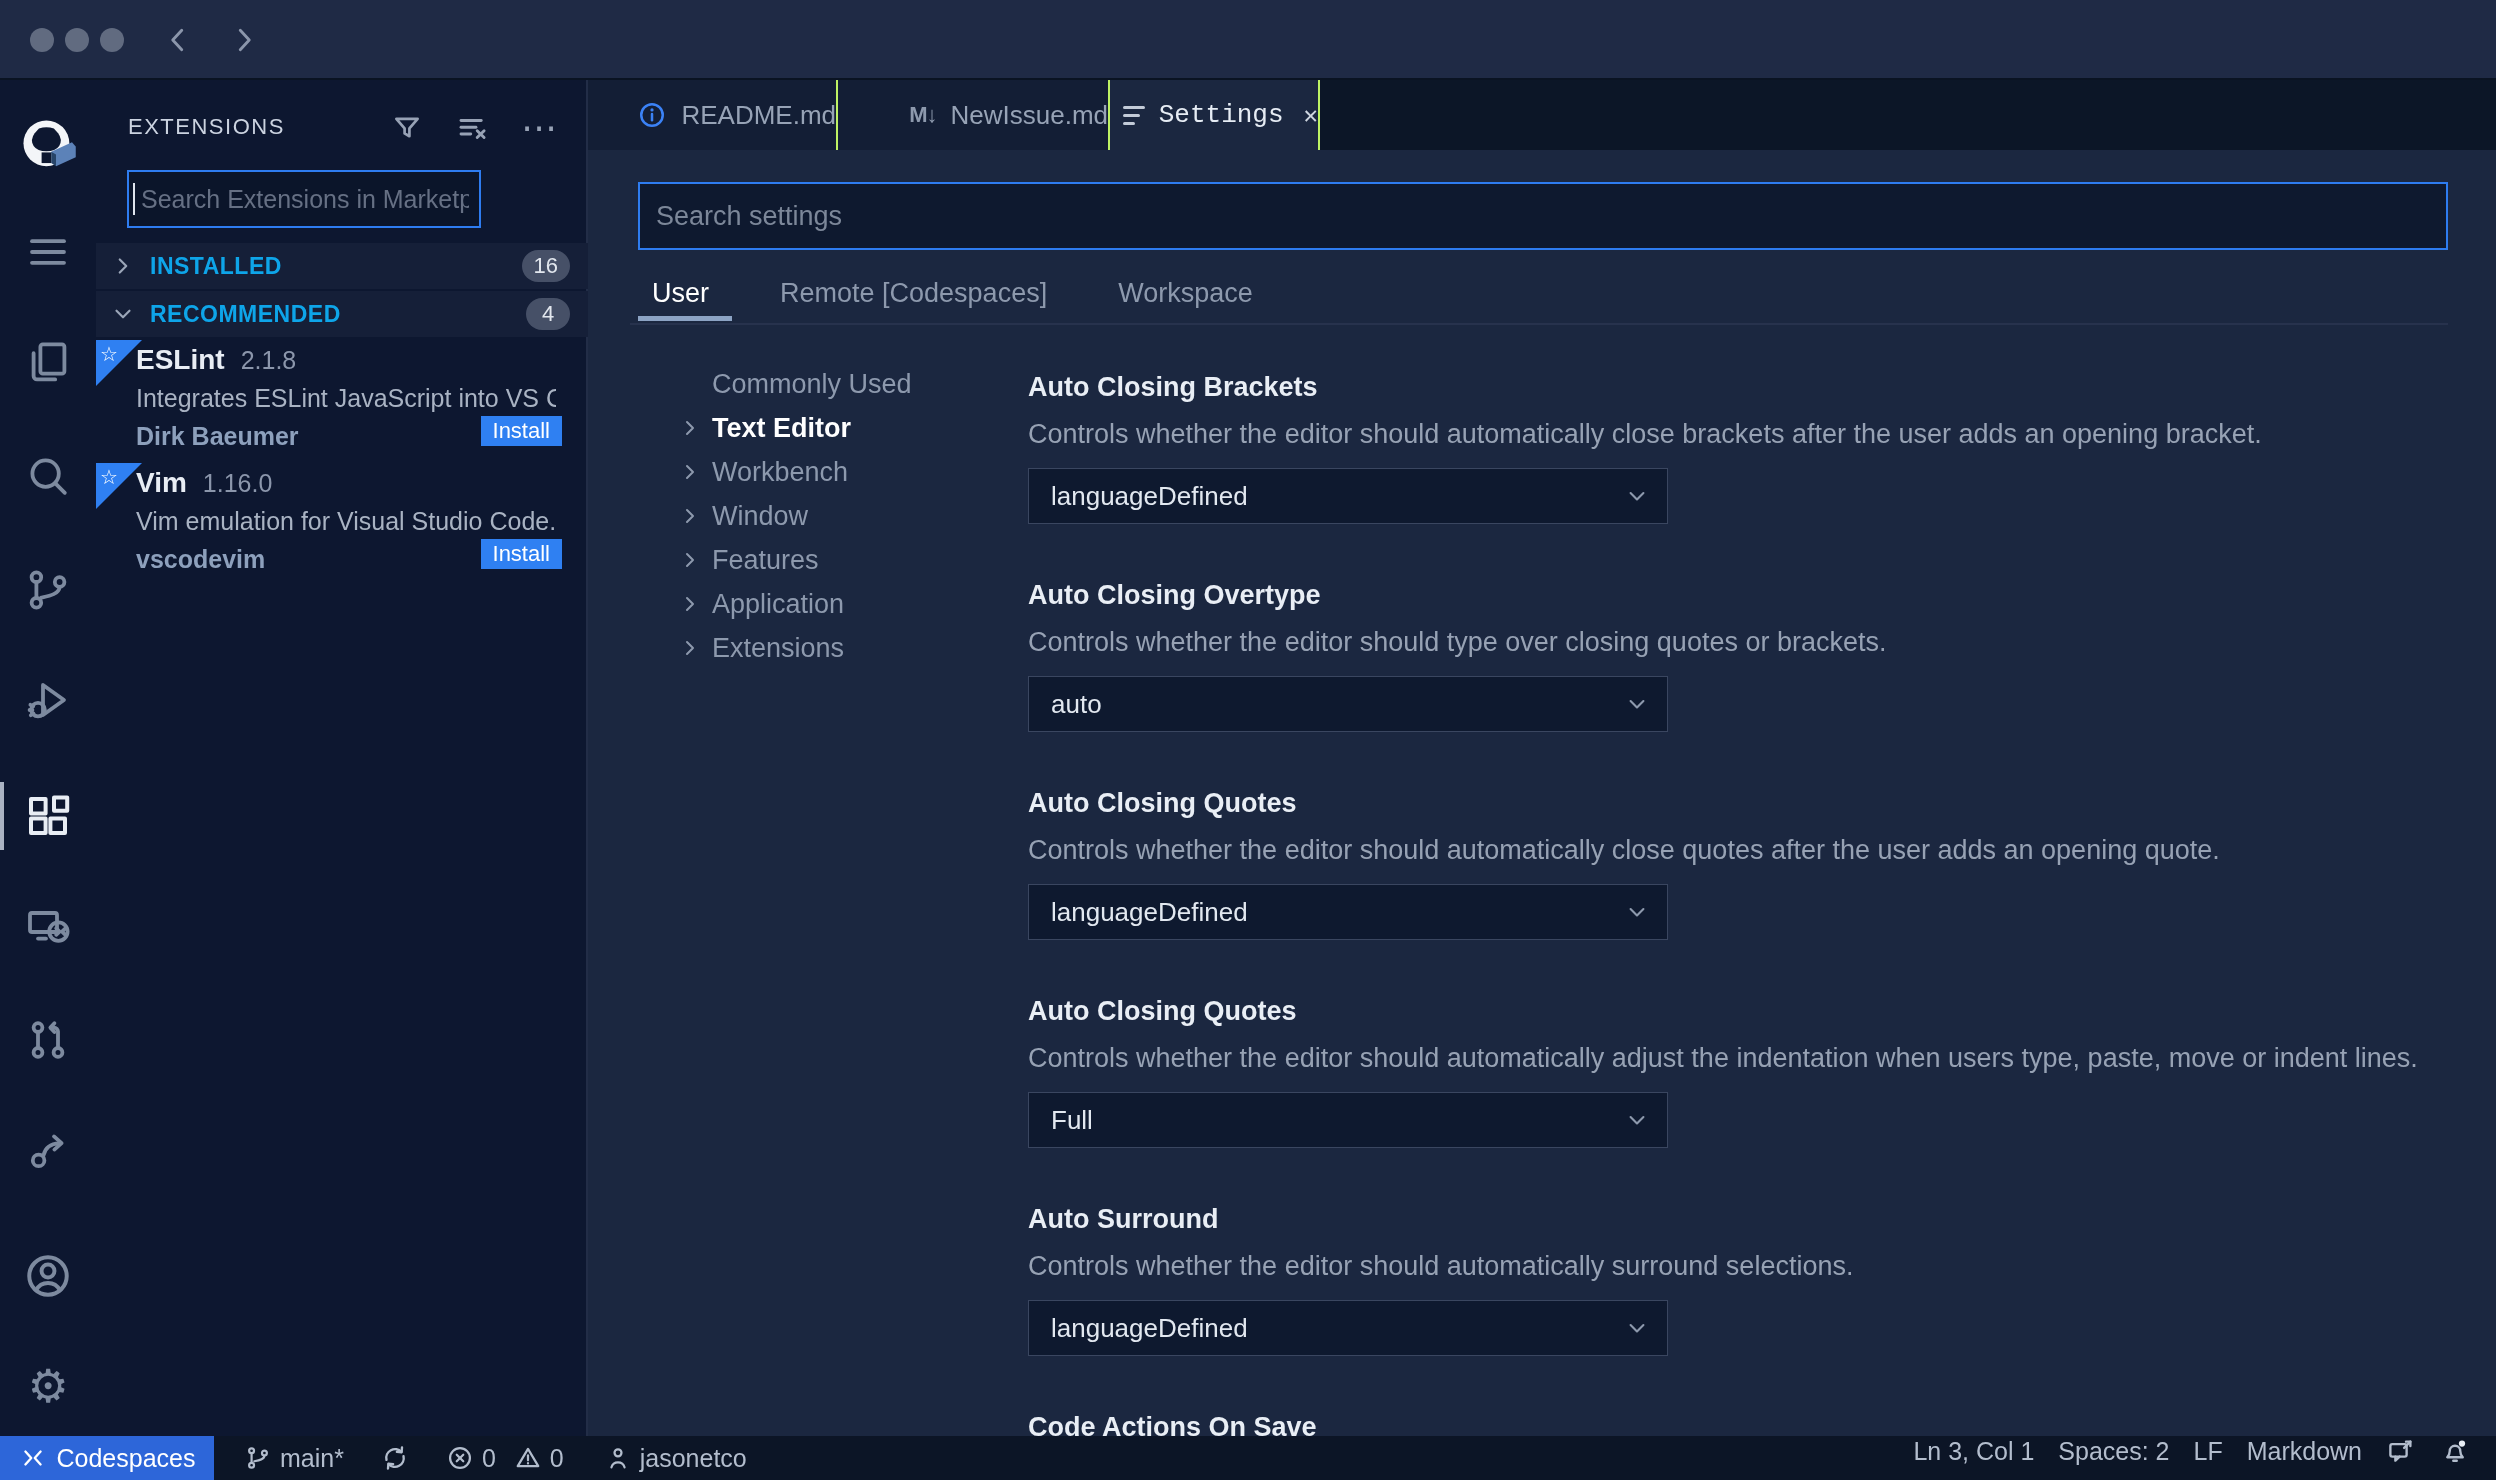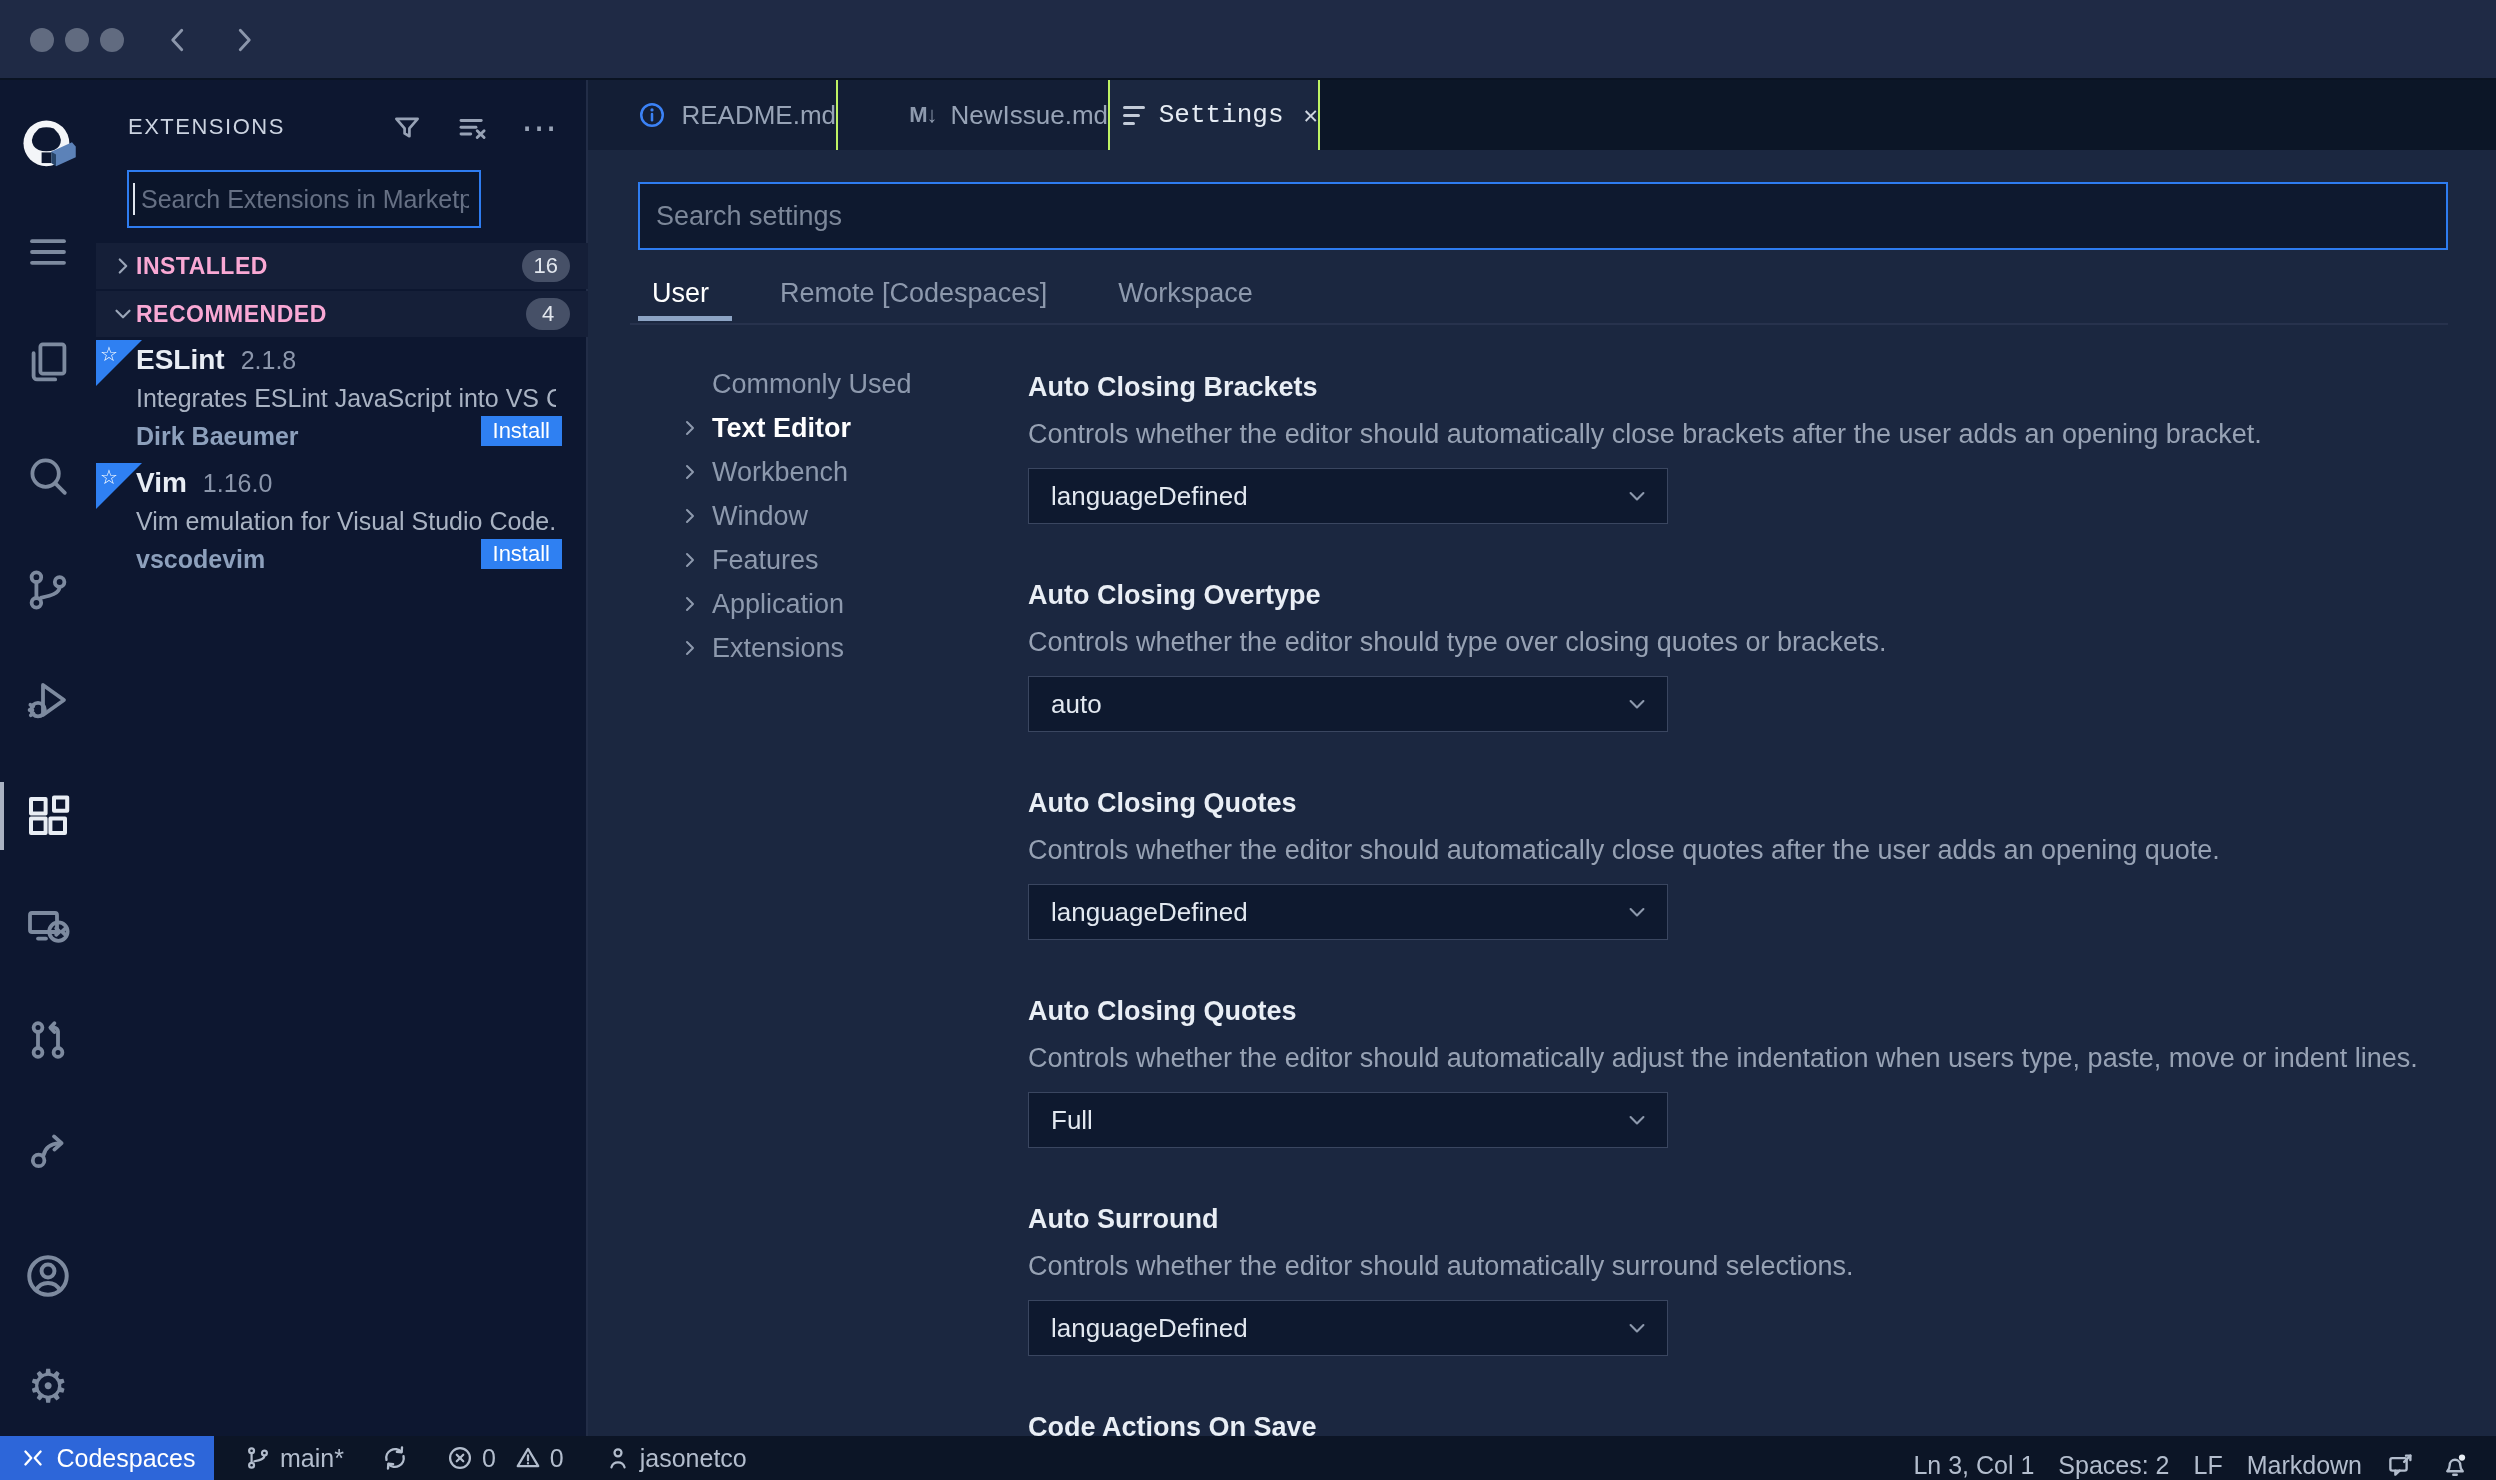--- a/index.html
+++ b/index.html
@@ -38,21 +38,21 @@
   .sb-title { position:absolute; left:32px; top:34px; font-size:22px; letter-spacing:1.5px; color:#cbd3e0; }
   .sb-action { position:absolute; top:26px; width:44px; height:44px; display:flex; align-items:center; justify-content:center; color:#97a2b5; cursor:pointer; }
   .sb-more { font-size:36px; color:#97a2b5; line-height:0.4; }
   .sb-search { position:absolute; left:31px; top:90px; width:354px; height:58px;
     background:#0b152a; border:2px solid #2e7cf0; color:#d7dde8; font-size:25px; padding:0 10px 0 12px; outline:none;
     font-family:"Liberation Sans","DejaVu Sans",sans-serif; }
   .sb-search::placeholder { color:#667084; }
   .caret { position:absolute; left:37px; top:103px; width:2px; height:32px; background:#dfe5ee; }
   .sb-section { position:absolute; left:0; width:492px; height:46px; background:#151f38; display:flex; align-items:center; cursor:pointer; }
   .sb-section .chev { margin-left:14px; color:#9ba6b8; }
-  .sb-section .lbl { font-size:23px; font-weight:bold; color:#f9a8d4; letter-spacing:0.5px; }
+  .sb-section .lbl { margin-left:14px; font-size:23px; font-weight:bold; color:#0ea5e9; letter-spacing:0.5px; }
   .badge { position:absolute; right:18px; min-width:44px; height:32px; padding:0 12px; border-radius:16px;
     background:#465067; color:#e2e7ee; font-size:22px; display:flex; align-items:center; justify-content:center; }
 
   .ext-item { position:absolute; left:0; width:492px; height:122px; cursor:pointer; }
   .ribbon { position:absolute; left:0; top:0; width:0; height:0; border-top:46px solid #2f80f2; border-right:46px solid transparent; }
   .ribbon-star { position:absolute; left:4px; top:-44px; color:#fff; font-size:20px; }
   .ext-name-row { position:absolute; left:40px; top:4px; display:flex; align-items:baseline; gap:16px; }
   .ext-name { font-size:28px; font-weight:bold; color:#e8edf4; }
   .ext-version { font-size:25px; color:#8b96ab; }
   .ext-desc { position:absolute; left:40px; top:44px; width:420px; font-size:25px; color:#a9b3c3; white-space:nowrap; overflow:hidden; }
@@ -92,21 +92,21 @@
 
   .set-row { position:absolute; left:440px; width:1420px; }
   .set-title { font-size:27px; font-weight:bold; color:#e9eef5; }
   .set-desc { margin-top:16px; font-size:27px; color:#97a2b4; }
   .set-select { position:relative; margin-top:18px; width:640px; height:56px; background:#0e192f;
     border:1px solid #3a4660; display:flex; align-items:center; padding:0 22px; cursor:pointer; }
   .set-value { font-size:26px; color:#e2e8f0; }
   .sel-chev { position:absolute; right:16px; color:#8d99ad; }
 
   
-  .statusbar { height:44px; background:#0c1526; display:flex; align-items:flex-end; justify-content:space-between; flex:0 0 auto; font-size:25px; color:#b3bdcd; }
+  .statusbar { height:44px; background:#0c1526; display:flex; align-items:flex-start; justify-content:space-between; flex:0 0 auto; font-size:25px; color:#b3bdcd; }
   .sb-left { display:flex; align-items:center; height:100%; }
   .cs-block { height:100%; width:214px; background:#2d66d9; color:#fff; display:flex; align-items:center; justify-content:center; gap:10px; cursor:pointer; }
   .sitem { display:flex; align-items:center; gap:8px; cursor:pointer; }
   .sb-right { display:flex; align-items:center; gap:24px; padding-right:26px; }
 </style>
 </head>
 <body>
 
 <div id="app">
 

